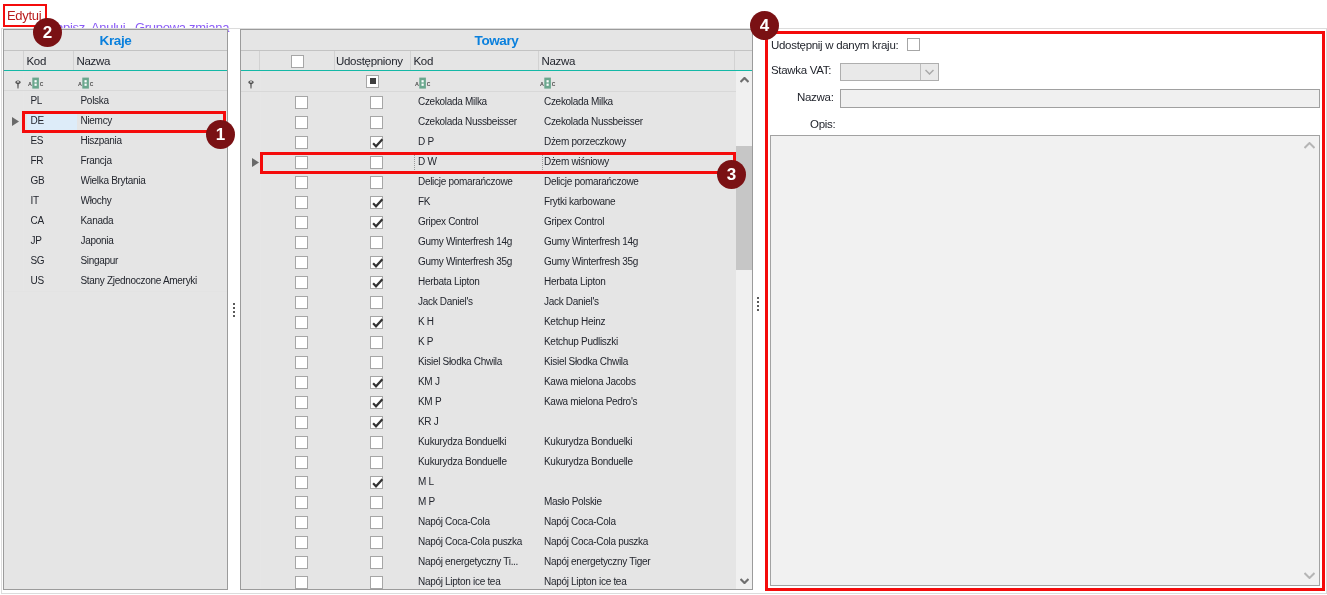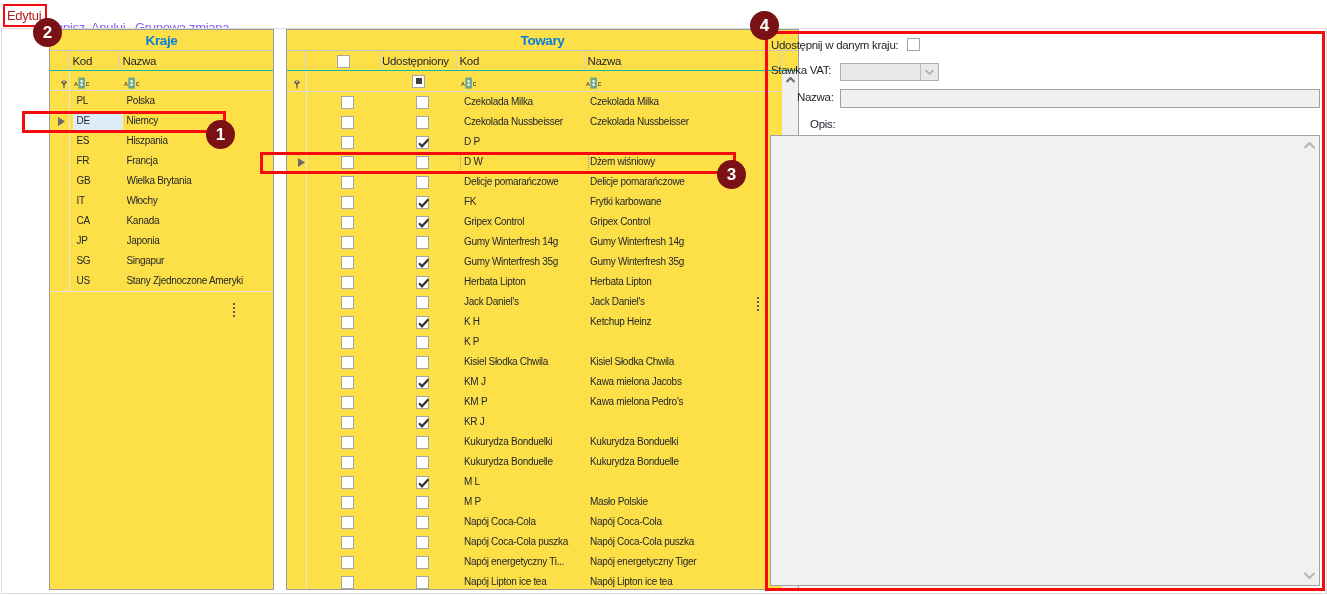--- a/index.html
+++ b/index.html
@@ -5,21 +5,21 @@
   html,body{margin:0;padding:0;}
   body{width:1327px;height:595px;position:relative;background:#fff;
        font-family:"Liberation Sans",sans-serif;color:#23262e;overflow:hidden;}
   .abs{position:absolute;}
   .menu{font-size:13px;letter-spacing:-0.3px;}
   .menu span{position:absolute;top:7.5px;white-space:nowrap;}
   .dis{color:#8b5cf6;margin-top:12px;}
   
   .frame{position:absolute;left:1px;top:28px;width:1324px;height:564px;border:1px solid #dcdcdc;}
   
-  .grid{position:absolute;top:29px;height:561px;border:1px solid #9b9b9b;background:#fde047;box-sizing:border-box;margin-left:46px;}
+  .grid{position:absolute;top:29px;height:561px;border:1px solid #9b9b9b;background:#e5e5e5;box-sizing:border-box;}
   .title{position:absolute;left:0;top:0;width:100%;height:21px;border-bottom:1px solid #c3c3c3;
          color:#0a80dd;font-weight:bold;font-size:13.5px;letter-spacing:-0.4px;text-align:center;line-height:21px;box-sizing:border-box;}
   .hrow{position:absolute;left:0;top:21px;width:100%;height:20px;border-bottom:1px solid #14b8a6;box-sizing:border-box;}
   .frow{position:absolute;left:0;top:41px;width:100%;height:21px;border-bottom:1px solid #d8d8d8;box-sizing:border-box;}
   .hcell{position:absolute;top:0;height:100%;font-size:11.5px;letter-spacing:-0.3px;line-height:20px;
          border-left:1px solid #d2d2d2;box-sizing:border-box;padding-left:2.5px;white-space:nowrap;overflow:hidden;}
   .row{position:absolute;left:4px;width:100%;height:20px;font-size:10px;letter-spacing:-0.3px;line-height:20px;}
   .cell{position:absolute;top:0;height:20px;white-space:nowrap;overflow:hidden;}
   
   .cb{position:absolute;width:13px;height:13px;border:1px solid #a6a6a6;background:#fff;box-sizing:border-box;}
@@ -170,20 +170,21 @@
         <div class="cell" style="left:299px;width:196px;">Czekolada Nussbeisser</div>
       </div>
       <div class="row" style="top:40px;width:496px;">
         <div class="cb" style="left:50px;top:3.5px;"></div>
         <div class="cb" style="left:125px;top:3.5px;">
           <svg width="13" height="13" viewBox="0 0 13 13">
             <polyline points="2.1,6.3 5,9.3 11.4,2.3" style="fill:none;stroke:#333333;stroke-width:2.2;"></polyline>
           </svg>
         </div>
         <div class="cell" style="left:173px;width:121px;">D P</div>
+        <div class="cell" style="left:299px;width:196px;">Dżem porzeczkowy</div>
       </div>
       <div class="row" style="top:60px;width:496px;">
         <svg style="position:absolute;left:7px;top:6px;" width="7" height="9">
           <polygon points="0,0 7,4.5 0,9" fill="#6a6a6a"></polygon>
         </svg>
         <div class="cb" style="left:50px;top:3.5px;"></div>
         <div class="cb" style="left:125px;top:3.5px;"></div>
         <div style="position:absolute;left:168.5px;top:0;width:1px;height:20px;border-left:1px dotted #9a9a9a;"></div>
         <div style="position:absolute;left:296.5px;top:0;width:1px;height:20px;border-left:1px dotted #9a9a9a;"></div>
         <div class="cell" style="left:173px;width:121px;">D W</div>
@@ -254,20 +255,21 @@
             <polyline points="2.1,6.3 5,9.3 11.4,2.3" style="fill:none;stroke:#333333;stroke-width:2.2;"></polyline>
           </svg>
         </div>
         <div class="cell" style="left:173px;width:121px;">K H</div>
         <div class="cell" style="left:299px;width:196px;">Ketchup Heinz</div>
       </div>
       <div class="row" style="top:240px;width:496px;">
         <div class="cb" style="left:50px;top:3.5px;"></div>
         <div class="cb" style="left:125px;top:3.5px;"></div>
         <div class="cell" style="left:173px;width:121px;">K P</div>
+        <div class="cell" style="left:299px;width:196px;">Ketchup Pudliszki</div>
       </div>
       <div class="row" style="top:260px;width:496px;">
         <div class="cb" style="left:50px;top:3.5px;"></div>
         <div class="cb" style="left:125px;top:3.5px;"></div>
         <div class="cell" style="left:173px;width:121px;">Kisiel Słodka Chwila</div>
         <div class="cell" style="left:299px;width:196px;">Kisiel Słodka Chwila</div>
       </div>
       <div class="row" style="top:280px;width:496px;">
         <div class="cb" style="left:50px;top:3.5px;"></div>
         <div class="cb" style="left:125px;top:3.5px;">

